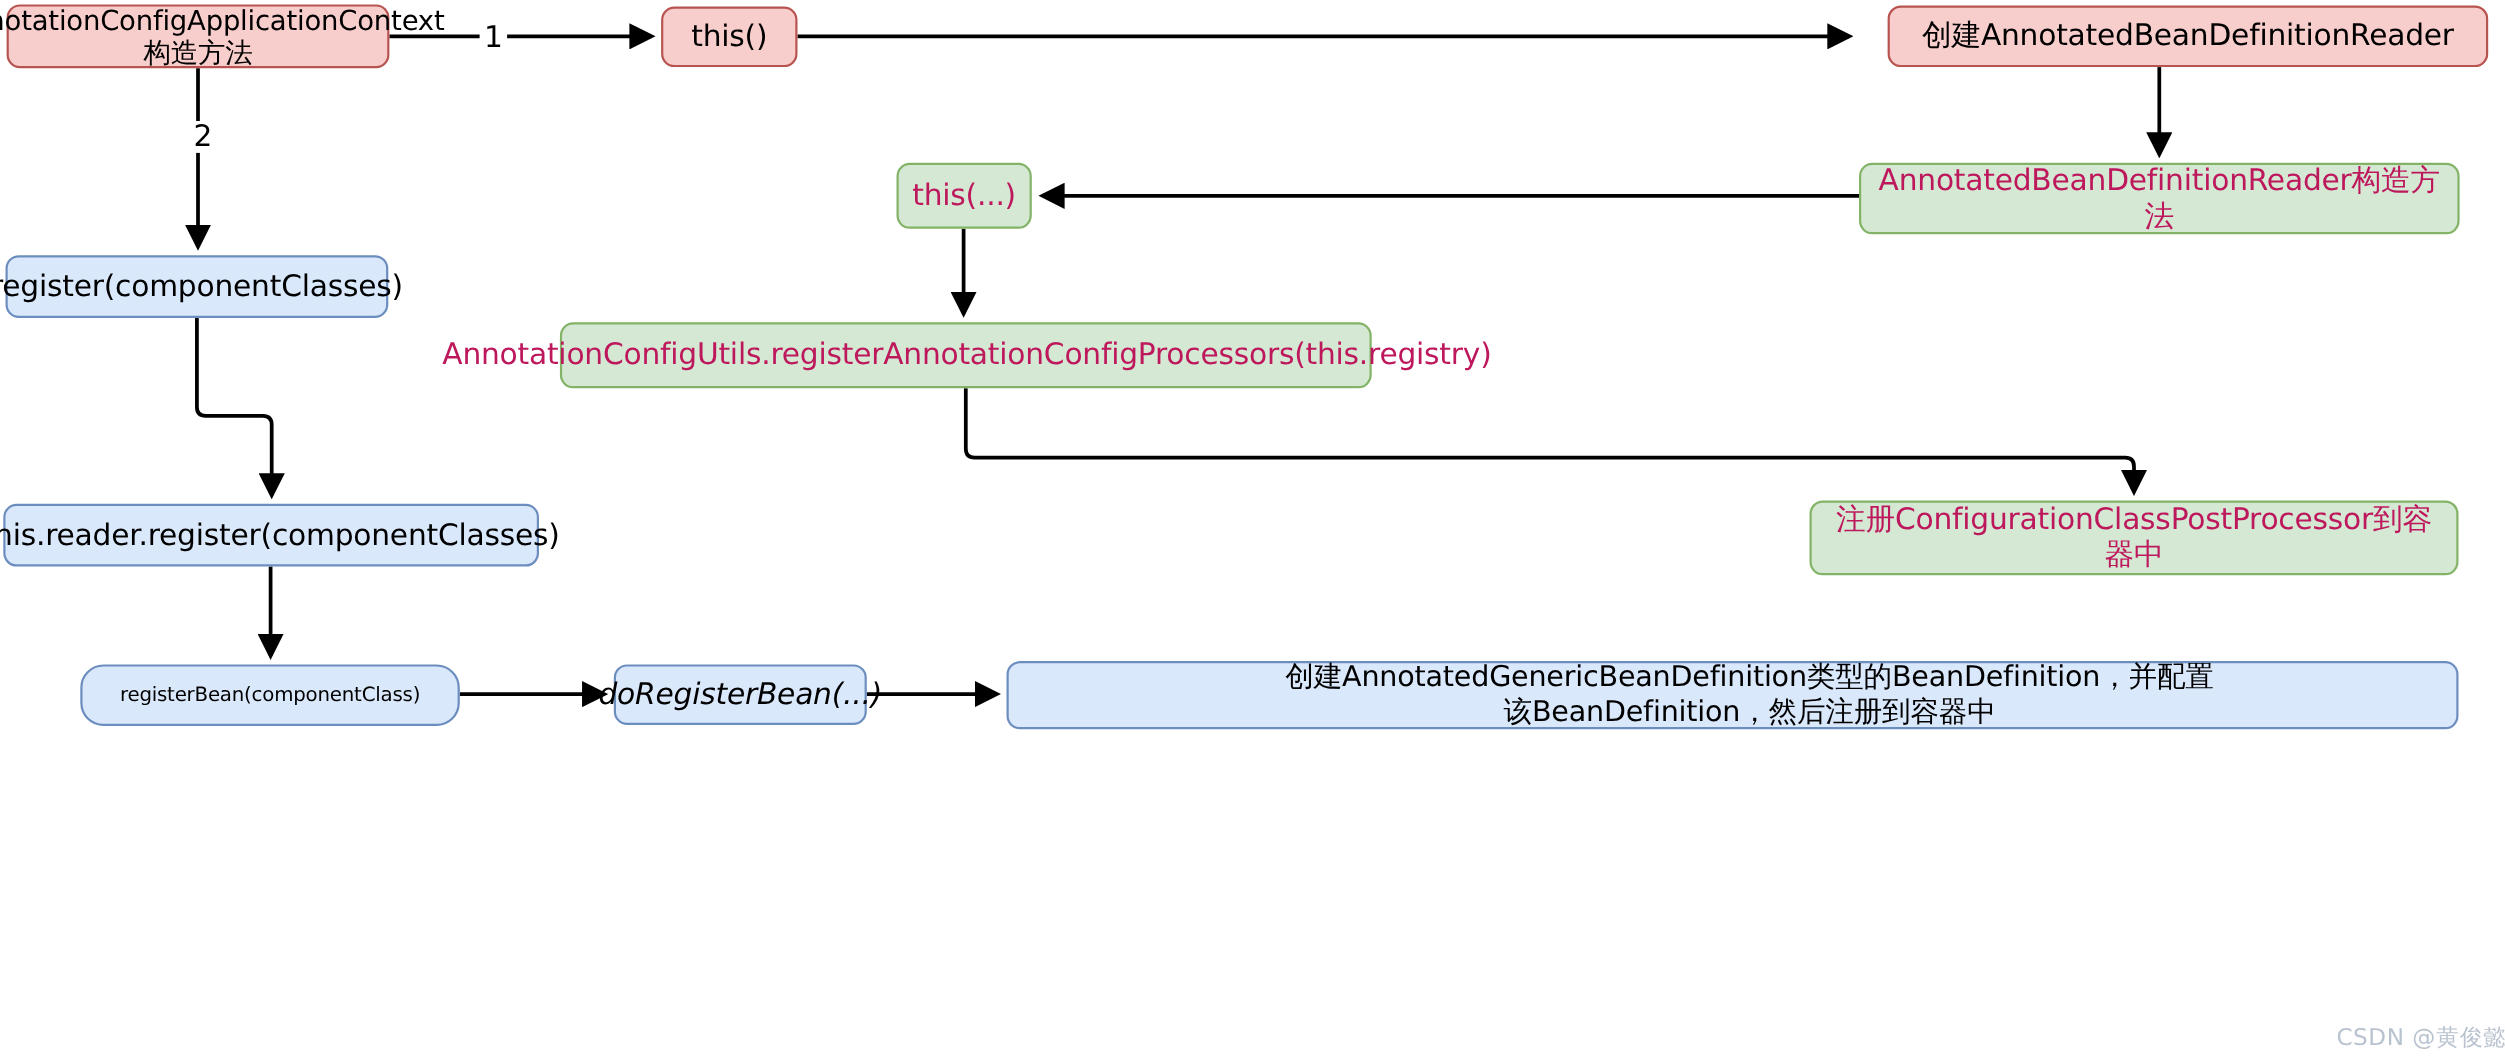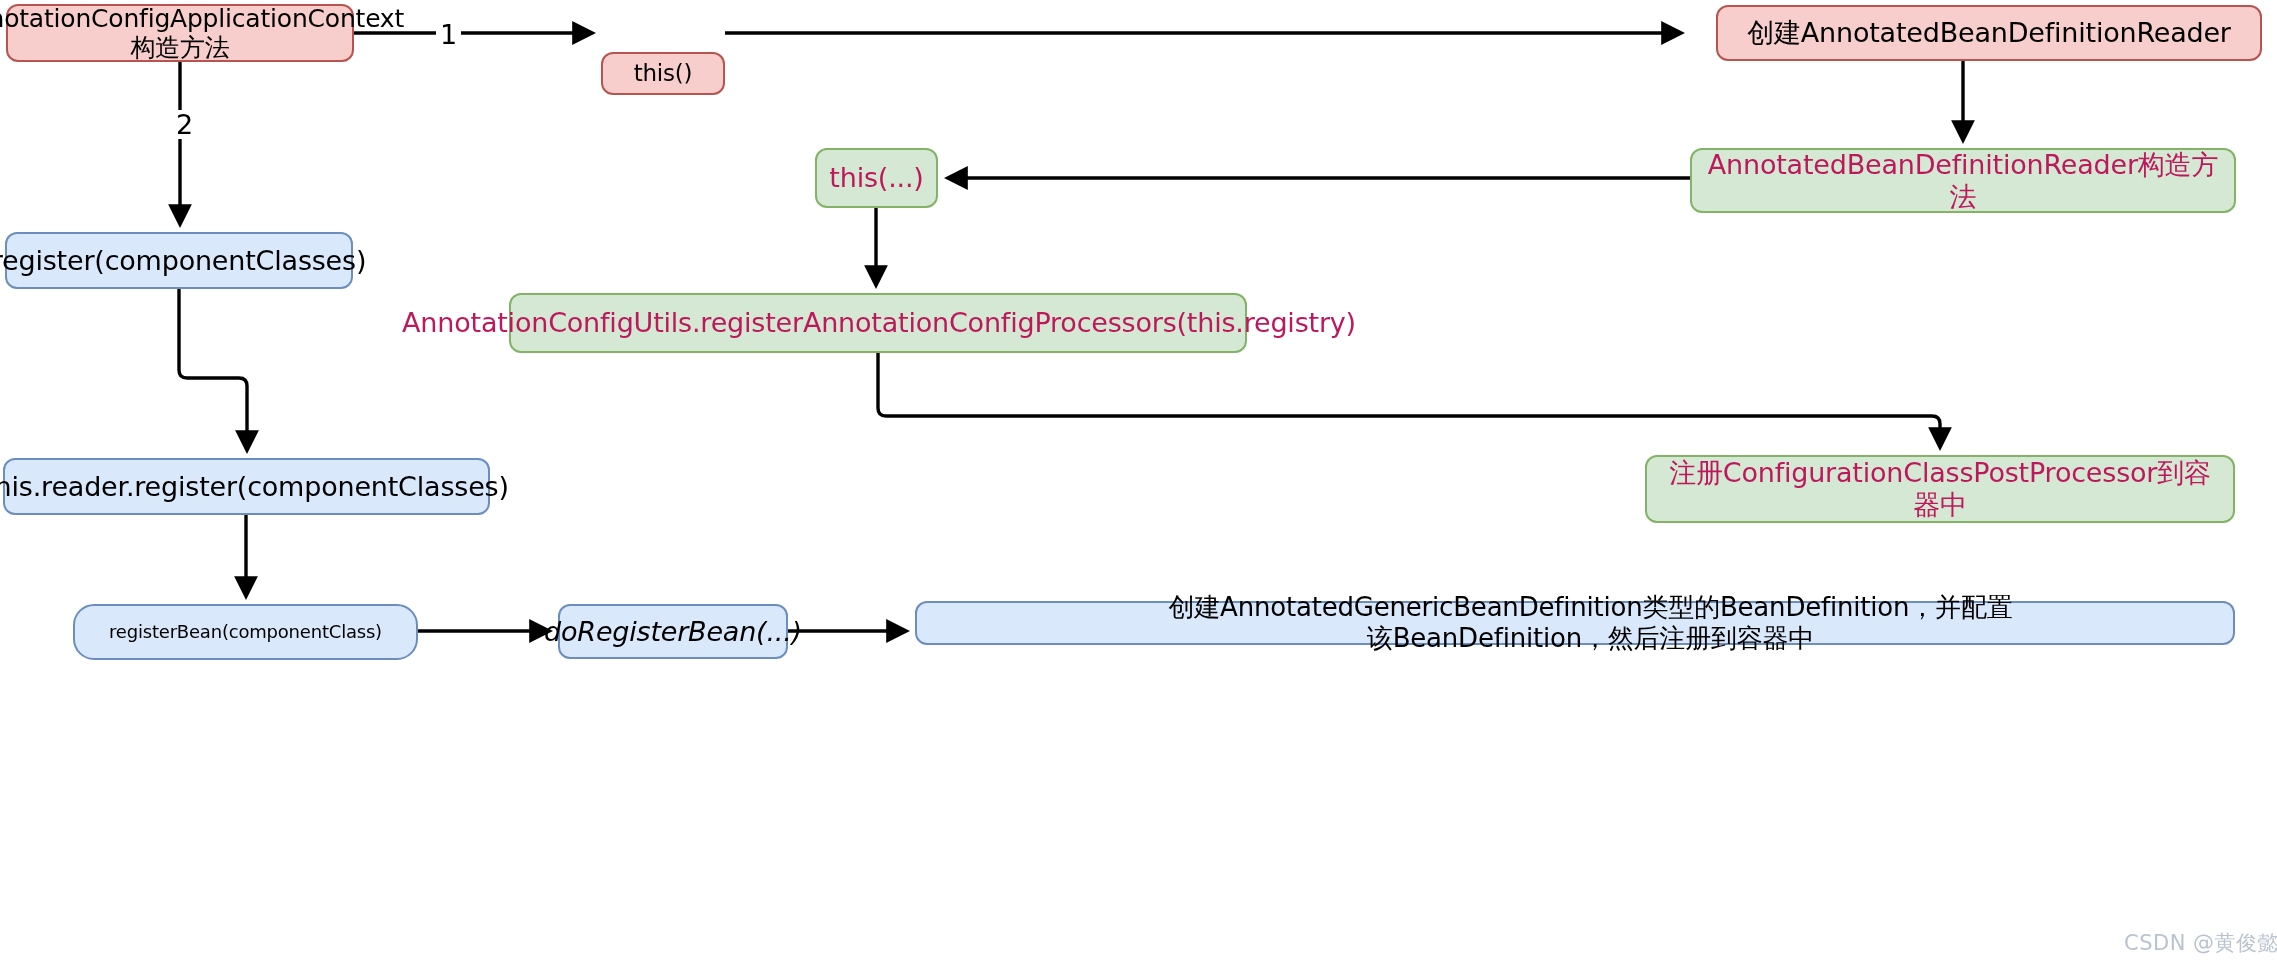--- a/index.html
+++ b/index.html
@@ -91,33 +91,33 @@
       <path d="M 246 515 L 246 596"></path>
 
       <path d="M 418 631 L 549 631"></path>
 
       <path d="M 788 631 L 906 631"></path>
     </g>
   </svg>
 
   <div class="node red" style="left: 6px; top: 4px; width: 348px; height: 58px; font-size: 25px;">AnnotationConfigApplicationContext
 构造方法</div>
-  <div class="node red" style="left: 601px; top: 6px; width: 124px; height: 43px; font-size: 23px; margin-top: 46px;">this()</div>
+  <div class="node red" style="left: 601px; top: 6px; width: 124px; height: 55px; font-size: 27px;">this()</div>
   <div class="node red" style="left: 1690px; top: 5px; width: 546px; height: 56px; font-size: 27px; margin-left: 26px;">创建AnnotatedBeanDefinitionReader</div>
   <div class="node green" style="left: 1690px; top: 148px; width: 546px; height: 65px; font-size: 27px;">AnnotatedBeanDefinitionReader构造方
 法</div>
   <div class="node green" style="left: 815px; top: 148px; width: 123px; height: 60px; font-size: 27px;">this(...)</div>
   <div class="node green" style="left: 509px; top: 293px; width: 738px; height: 60px; font-size: 27px; padding-left: 12px;">AnnotationConfigUtils.registerAnnotationConfigProcessors(this.registry)</div>
   <div class="node green" style="left: 1645px; top: 455px; width: 590px; height: 68px; font-size: 27px;">注册ConfigurationClassPostProcessor到容
 器中</div>
   <div class="node blue" style="left: 5px; top: 232px; width: 348px; height: 57px; font-size: 27px;">register(componentClasses)</div>
   <div class="node blue" style="left: 3px; top: 458px; width: 487px; height: 57px; font-size: 27px;">this.reader.register(componentClasses)</div>
   <div class="node blue" style="left: 73px; top: 604px; width: 345px; height: 56px; font-size: 18px; border-radius: 21px;">registerBean(componentClass)</div>
   <div class="node blue" style="left: 558px; top: 604px; width: 230px; height: 55px; font-size: 27px; font-style: italic;">doRegisterBean(...)</div>
-  <div class="node blue" style="left: 915px; top: 601px; width: 1320px; height: 44px; font-size: 26px; padding-left: 41px;">创建AnnotatedGenericBeanDefinition类型的BeanDefinition，并配置
+  <div class="node blue" style="left: 915px; top: 601px; width: 1320px; height: 62px; font-size: 26px; padding-left: 41px;">创建AnnotatedGenericBeanDefinition类型的BeanDefinition，并配置
 该BeanDefinition，然后注册到容器中</div>
 
   <div class="edge-label" style="left: 436px; top: 20px;">1</div>
   <div class="edge-label" style="left: 172px; top: 110px;">2</div>
 
   <div class="watermark" style="left:2124px; top:929px;">CSDN @黄俊懿</div>
 
 </div>
 
 </body></html>

